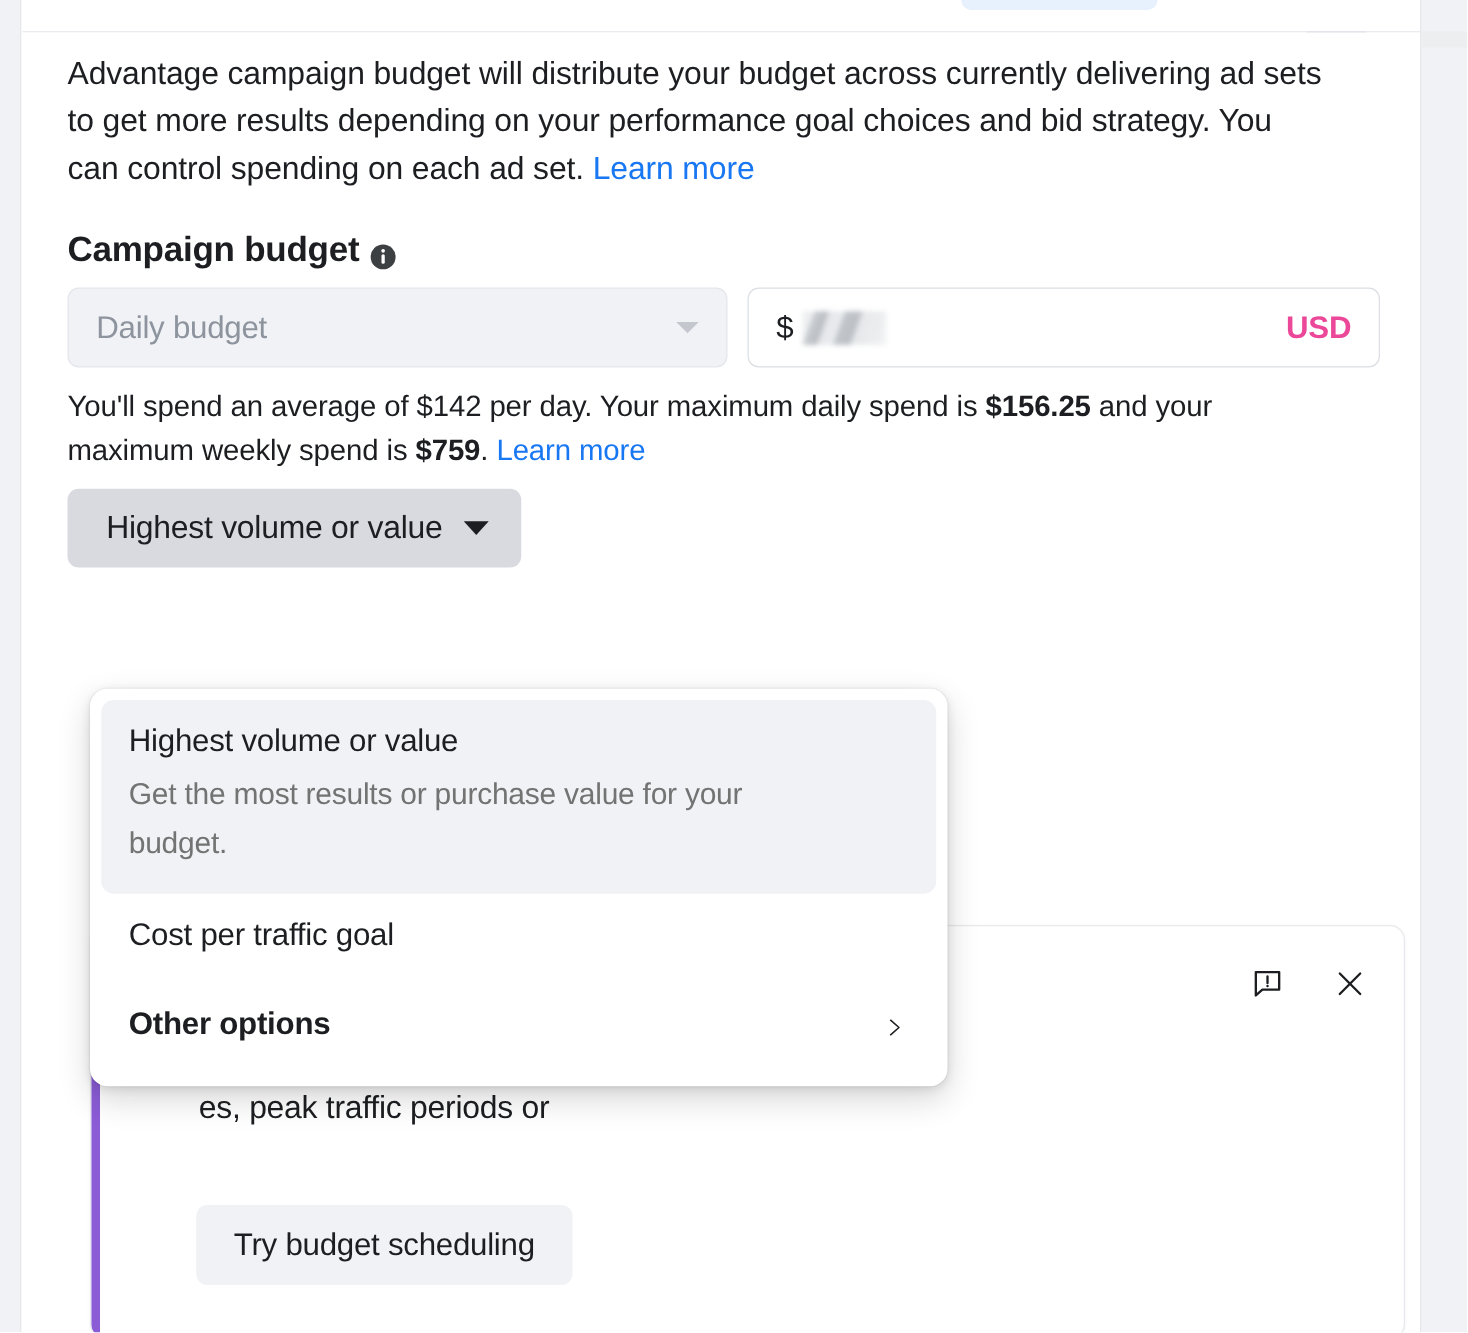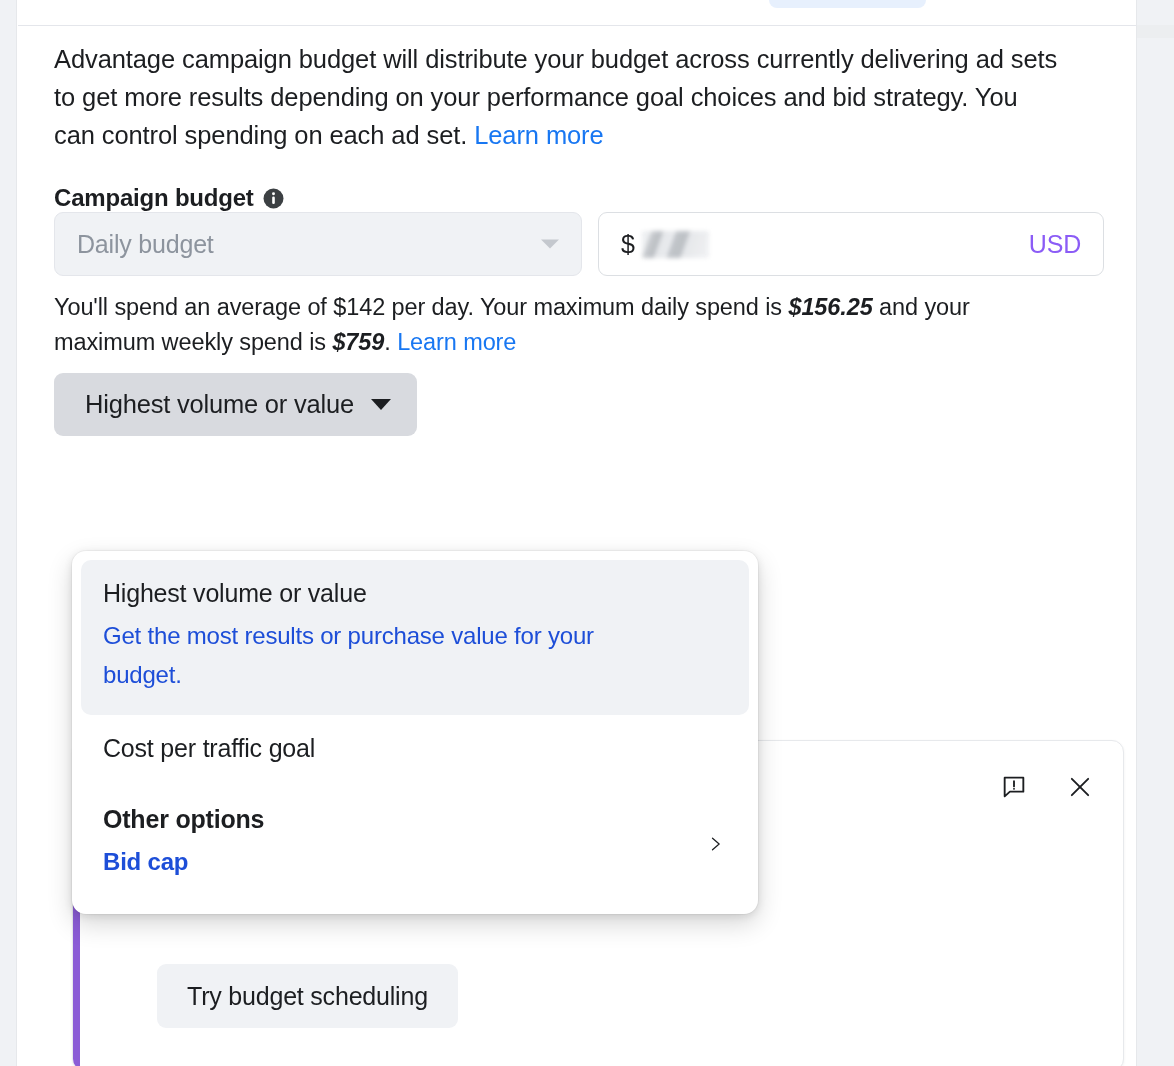--- a/index.html
+++ b/index.html
@@ -99,39 +99,40 @@
   }
   .link {
     color: #1877f2;
     text-decoration: none;
     cursor: pointer;
   }
 
   
   .field-label {
     display: flex;
-    align-items: center;
+    align-items: flex-end;
     gap: 9px;
-    font-size: 24px;
+    font-size: 28px;
     font-weight: bold;
     color: #1c1e21;
     letter-spacing: -0.2px;
   }
   .info-icon {
     display: inline-flex;
     align-items: center;
     justify-content: center;
     width: 21px; height: 21px;
     flex: 0 0 21px;
   }
 
   
   .budget-row {
     display: flex;
     gap: 16px;
+    margin-top: 14px;
   }
 
   .select-box {
     position: relative;
     width: 528px;
     height: 64px;
     background: #f0f2f5;
     border: 1px solid #e4e6eb;
     border-radius: 9px;
     display: flex;
@@ -184,34 +185,35 @@
         #e3e5e8 28%, #e9ebee 44%,
         #bfc3c8 45%, #b9bdc2 62%,
         #e4e6e9 63%, #f1f2f4 100%);
       filter: blur(2.2px);
     opacity: 0.95;
   }
   .amount-currency-code {
     position: absolute;
     right: 22px;
     font-size: 25px;
-    color: #8b5cf6;
-    letter-spacing: -0.2px;
+    color: #ec4899;
+    letter-spacing: -0.2px;
+    font-weight: bold;
   }
 
   
   .helper {
     margin-top: 14px;
     font-size: 23.5px;
     line-height: 35px;
     color: #1c1e21;
     letter-spacing: -0.1px;
     width: 1015px;
   }
-  .helper b { font-weight: bold; font-style: italic; }
+  .helper b { font-weight: bold; }
 
   
   .bid-label { margin-top: 16px; }
 
   .bid-button {
     position: relative;
     margin-top: 13px;
     display: inline-flex;
     align-items: center;
     gap: 17px;
@@ -259,21 +261,21 @@
   .dd-item.active { background: #f0f2f5; }
   .dd-title {
     font-size: 25px;
     color: #1c1e21;
     letter-spacing: -0.2px;
     line-height: 33px;
   }
   .dd-desc {
     margin-top: 6px;
     font-size: 24px;
-    color: #1d4ed8;
+    color: #737373;
     letter-spacing: -0.2px;
     line-height: 39px;
     max-width: 575px;
   }
   .dd-item.with-chevron { padding-right: 70px; font-weight: bold; }
   .dd-chevron {
     position: absolute;
     right: 24px;
     top: 50%;
     transform: translateY(-50%);
@@ -440,21 +442,20 @@
         <div class="dd-title">Highest volume or value</div>
         <div class="dd-desc">Get the most results or purchase value for your budget.</div>
       </div>
 
       <div class="dd-item">
         <div class="dd-title">Cost per traffic goal</div>
       </div>
 
       <div class="dd-item with-chevron">
         <div class="dd-title">Other options</div>
-        <div class="dd-desc">Bid cap</div>
         <span class="dd-chevron">
           <svg width="20" height="20" viewBox="0 0 24 24" fill="none" stroke="#1c1e21" stroke-width="1.5" stroke-linecap="round" stroke-linejoin="round" aria-hidden="true">
             <polyline points="9 5 17 12 9 19"></polyline>
           </svg>
         </span>
       </div>
 
     </div>
 
   </div>

